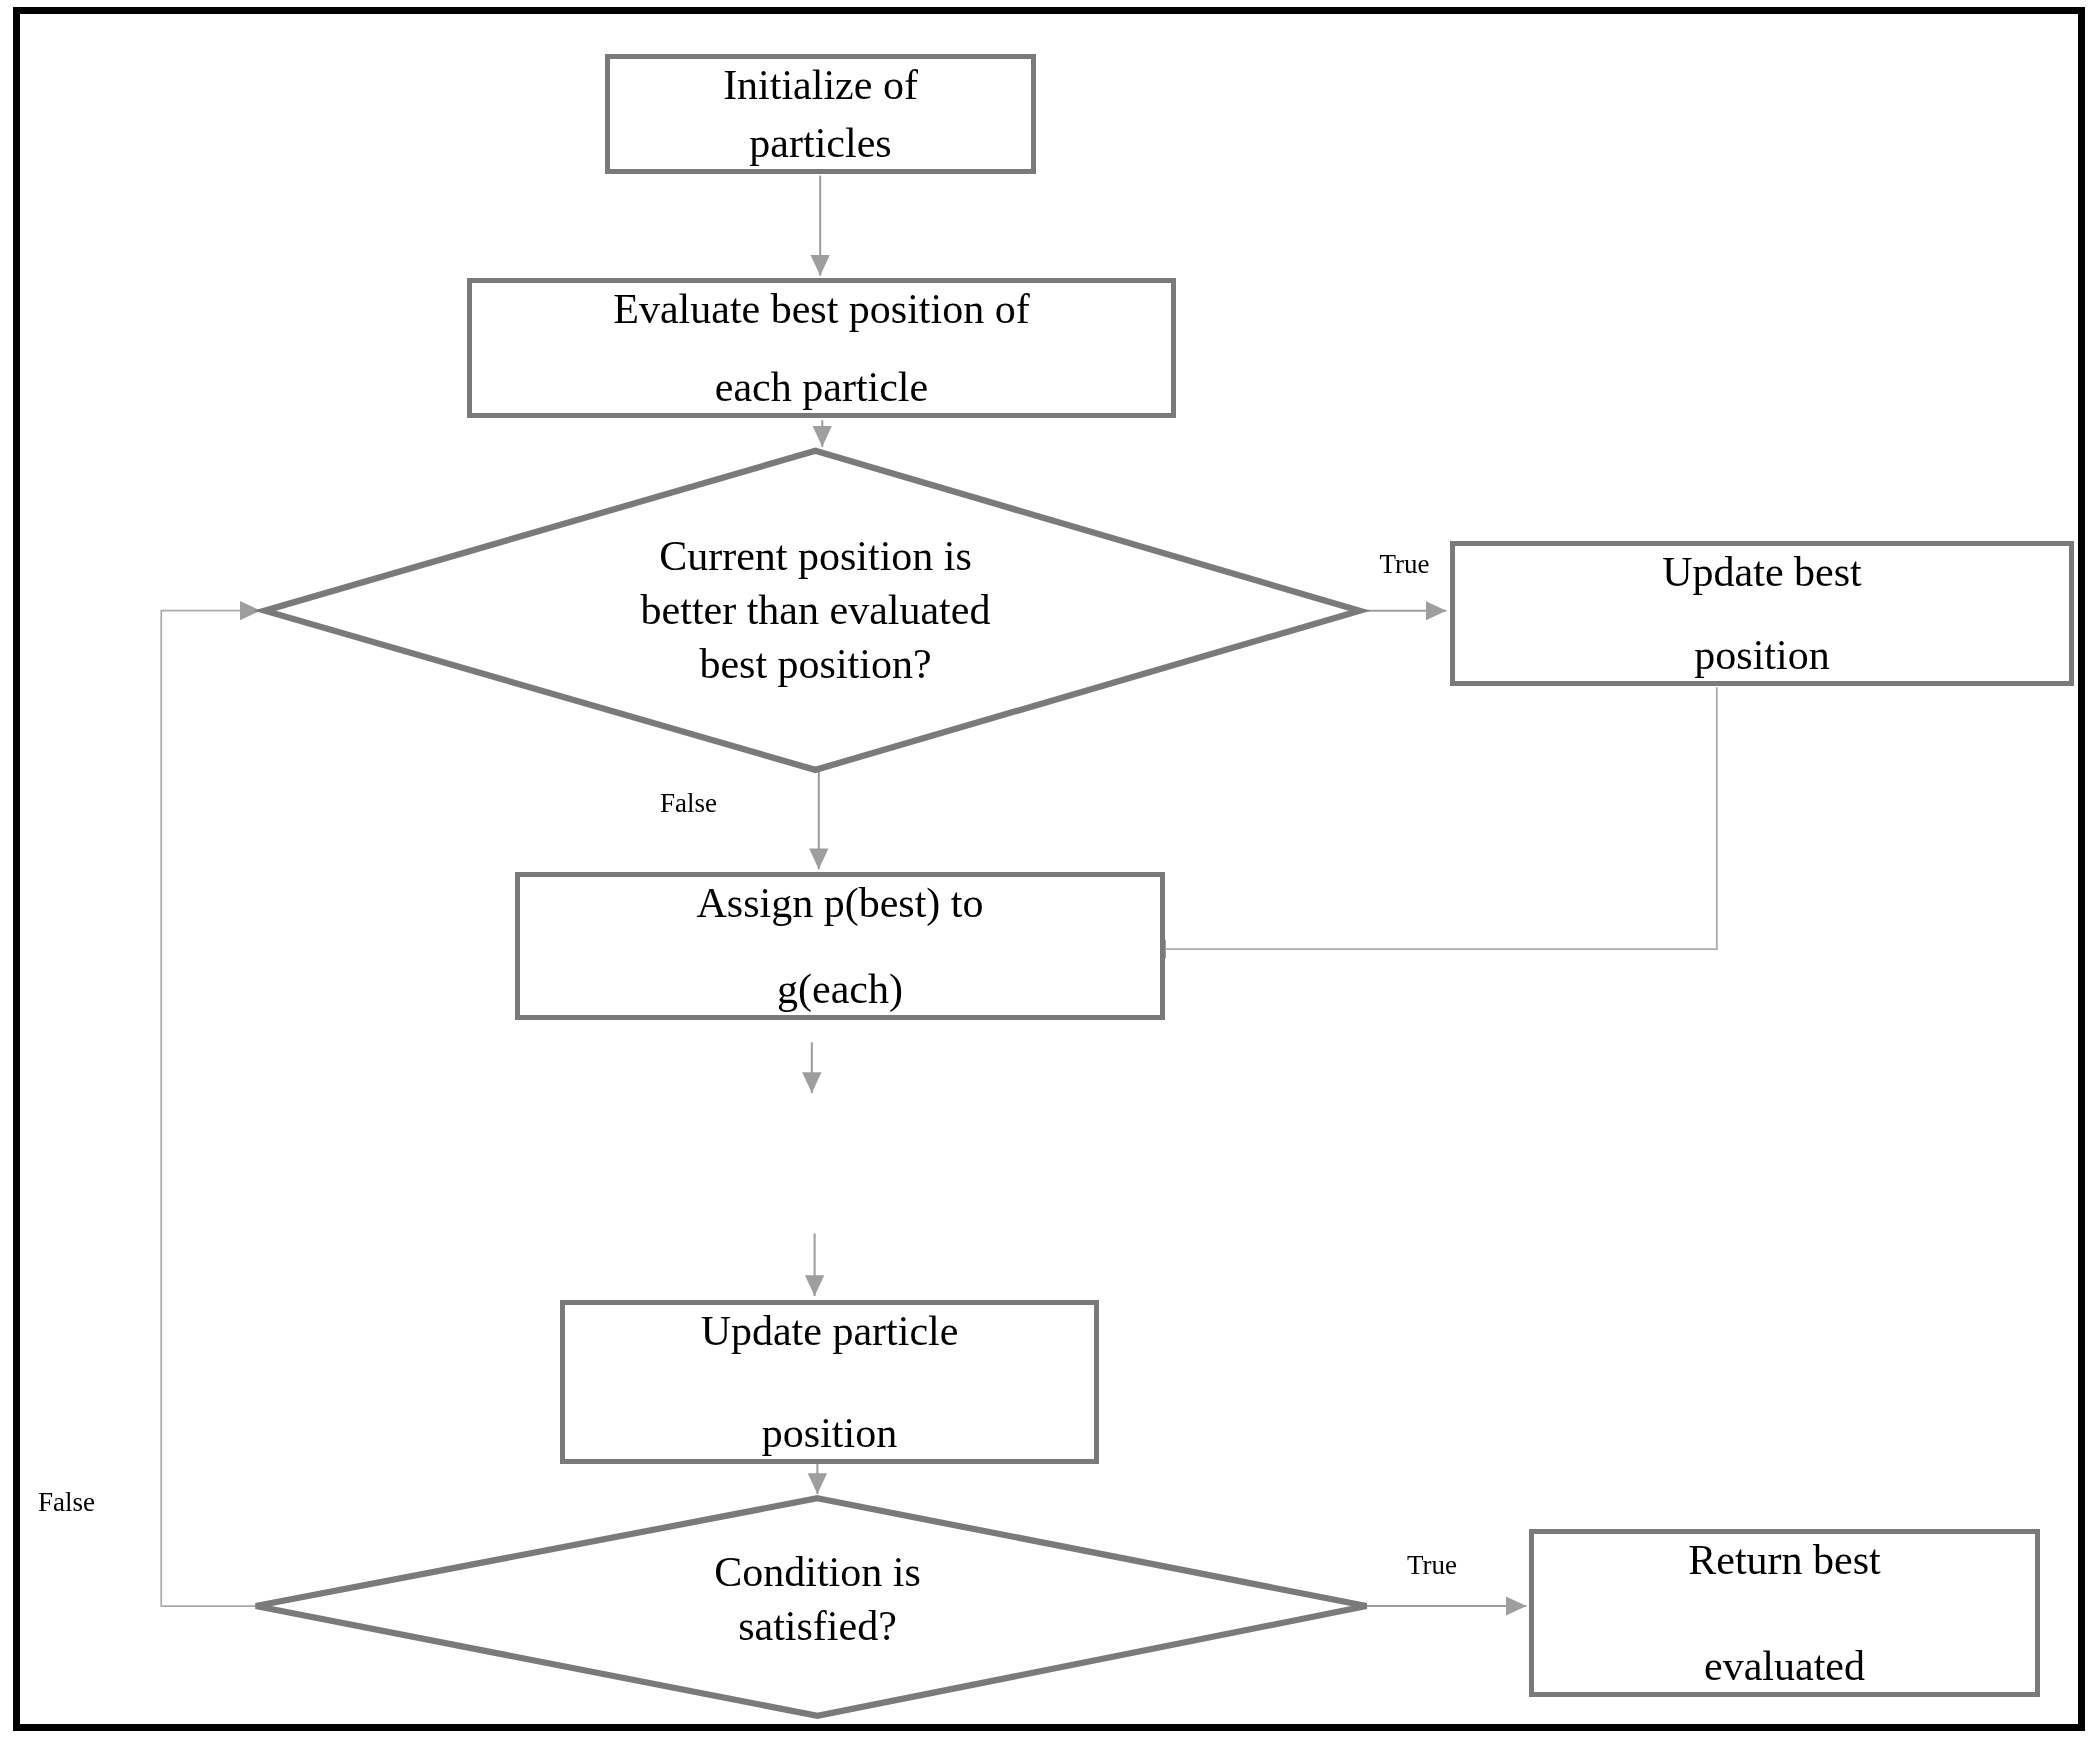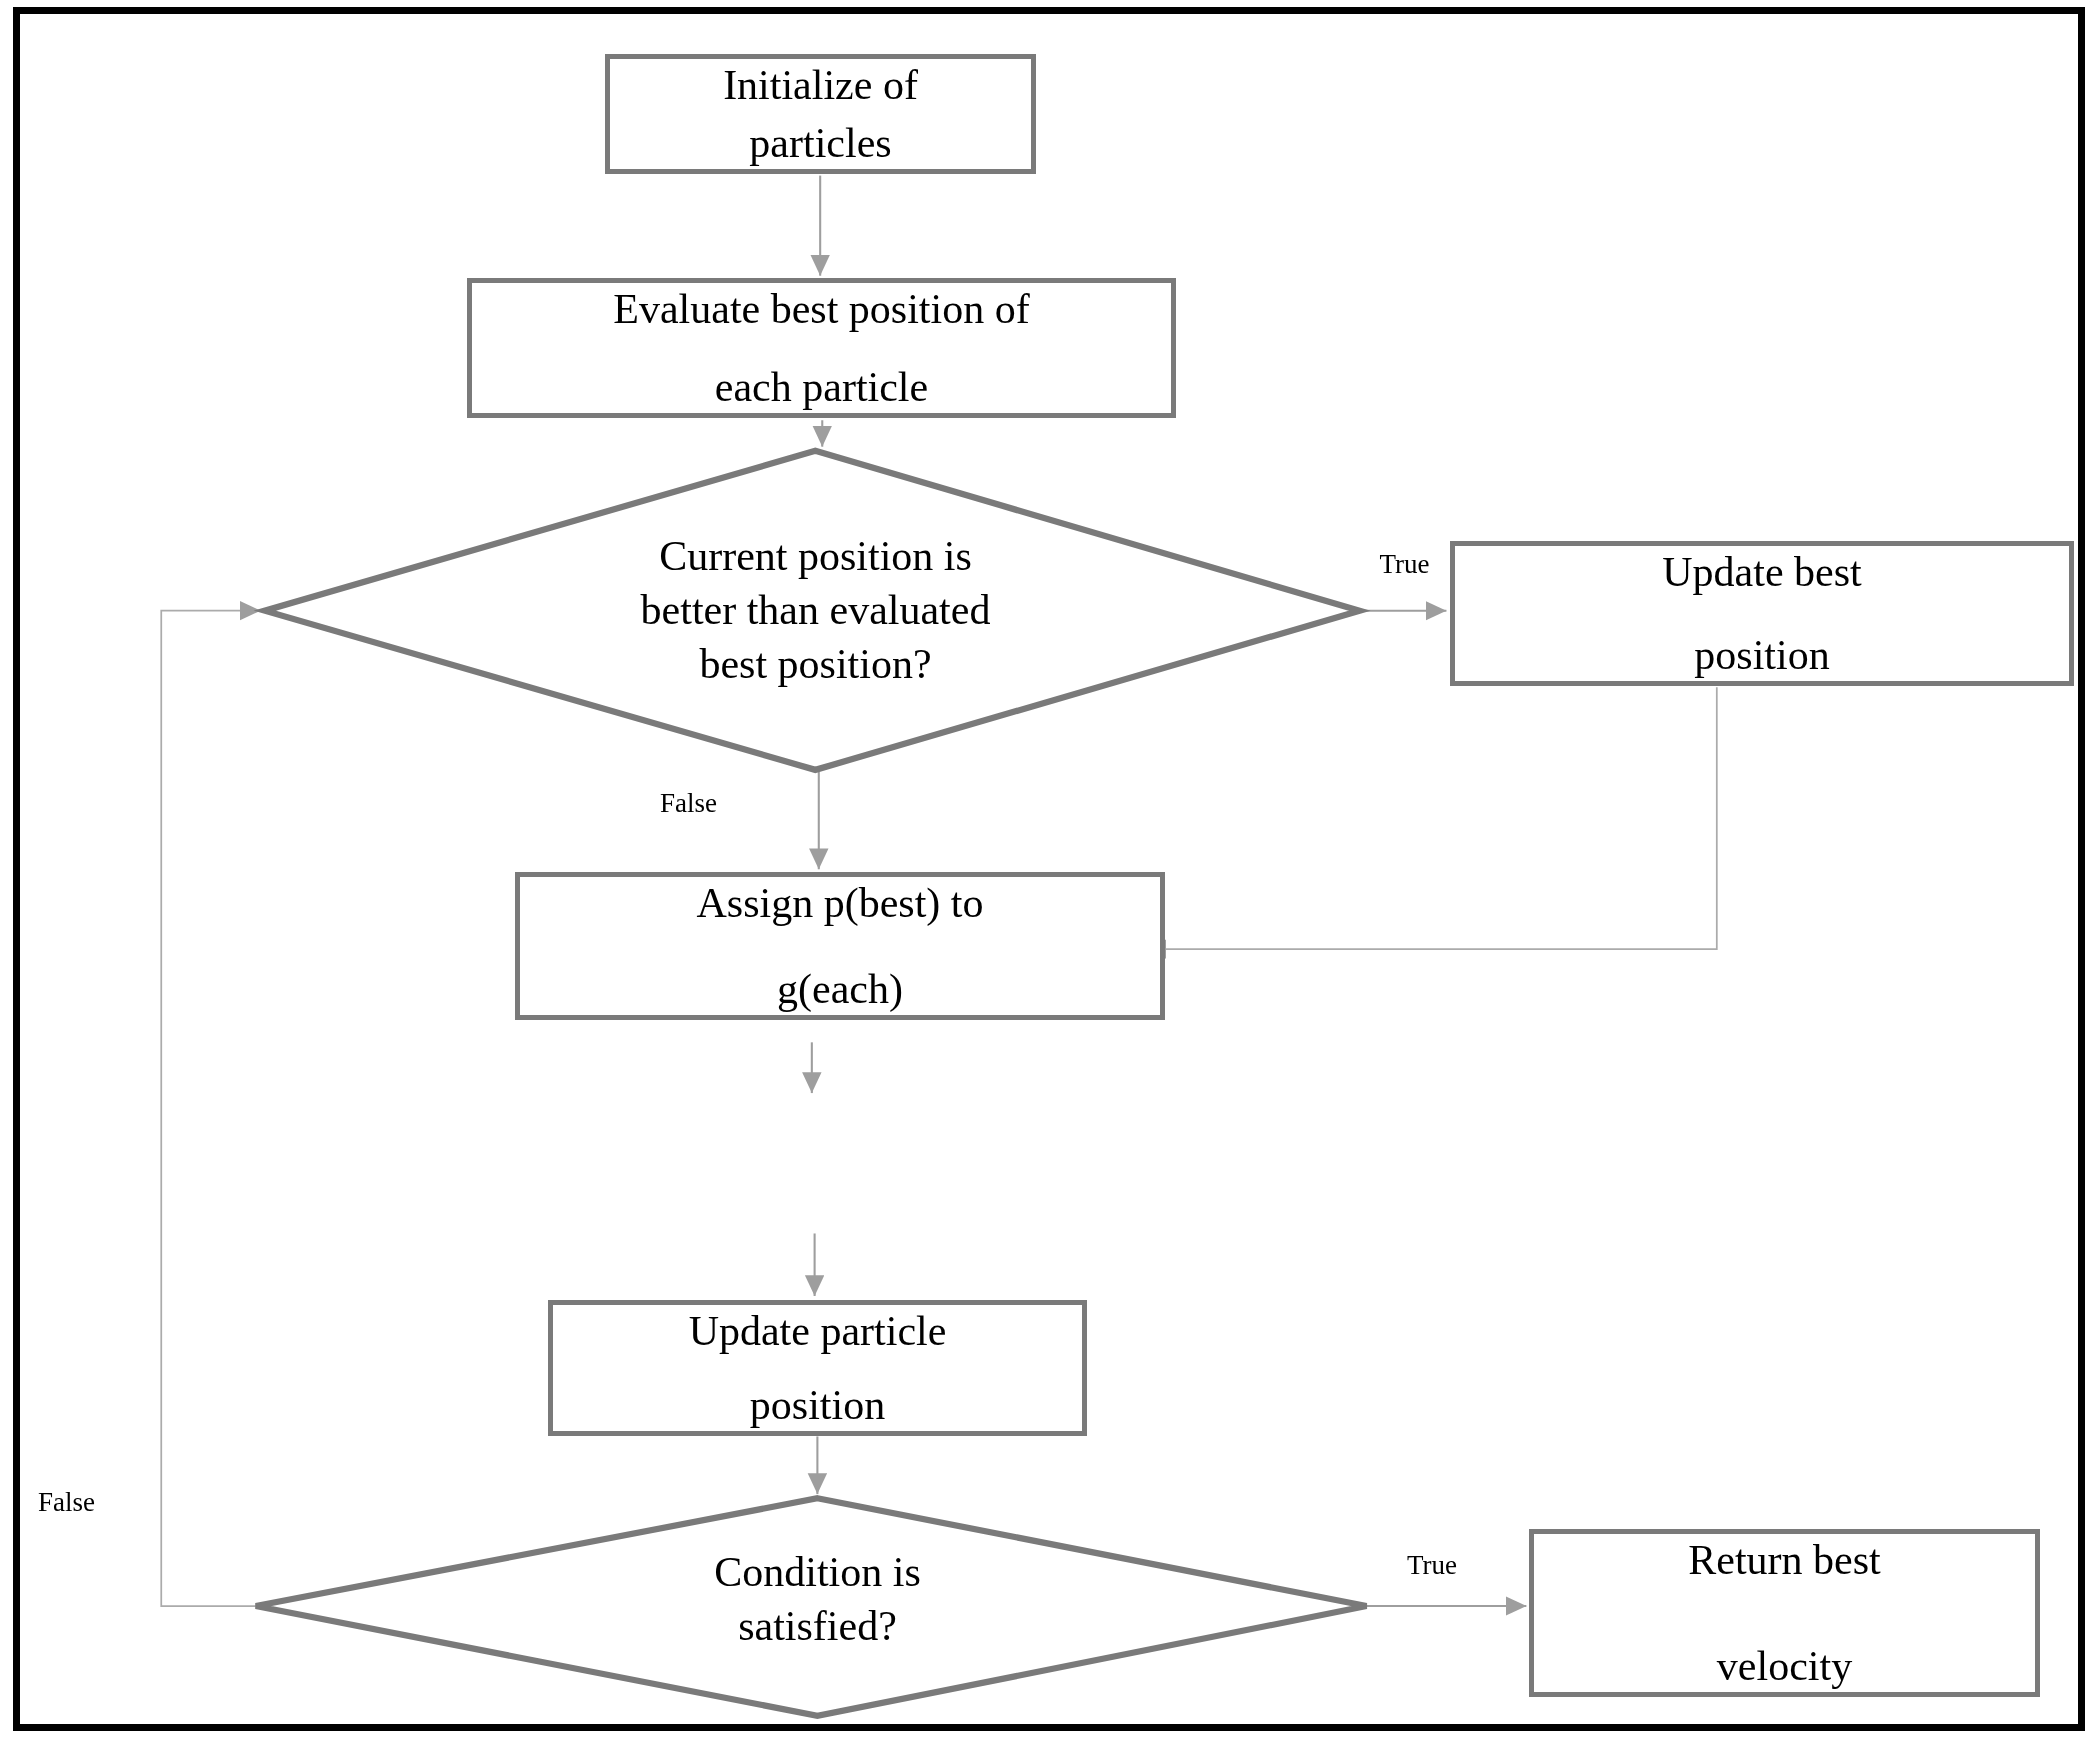--- a/index.html
+++ b/index.html
@@ -58,28 +58,28 @@
     <div>Update best</div>
     <div>position</div>
   </div>
 
   <div class="box" style="left:515px;top:872px;width:650px;height:148px">
     <div>Assign p(best) to</div>
     <div>g(each)</div>
   </div>
 
 
-  <div class="box" style="left:548px;top:1300px;width:539px;height:136px">
+  <div class="box" style="left:560px;top:1300px;width:539px;height:164px">
     <div>Update particle</div>
     <div>position</div>
   </div>
 
   <div class="box" style="left:1529px;top:1529px;width:511px;height:168px">
     <div>Return best</div>
-    <div>velocity</div>
+    <div>evaluated</div>
   </div>
 
   <div class="dtext" style="left:468px;top:529px;width:695px">
     <div>Current position is</div>
     <div>better than evaluated</div>
     <div>best position?</div>
   </div>
 
   <div class="dtext" style="left:470px;top:1545px;width:695px">
     <div>Condition is</div>

